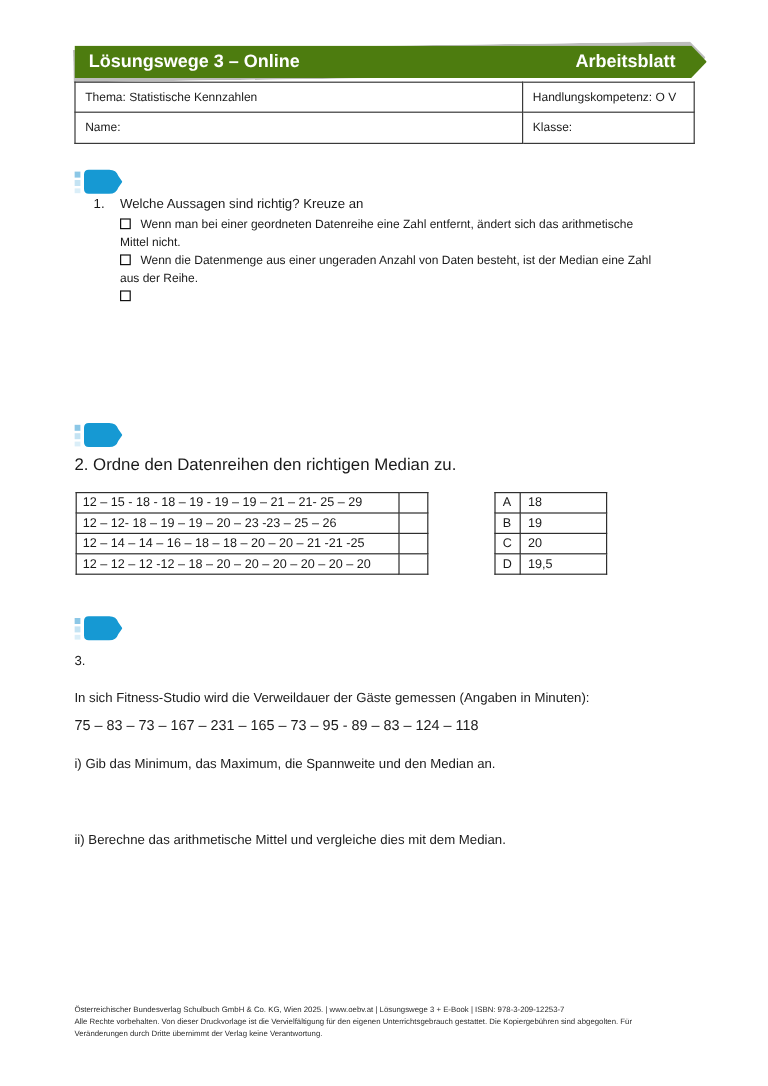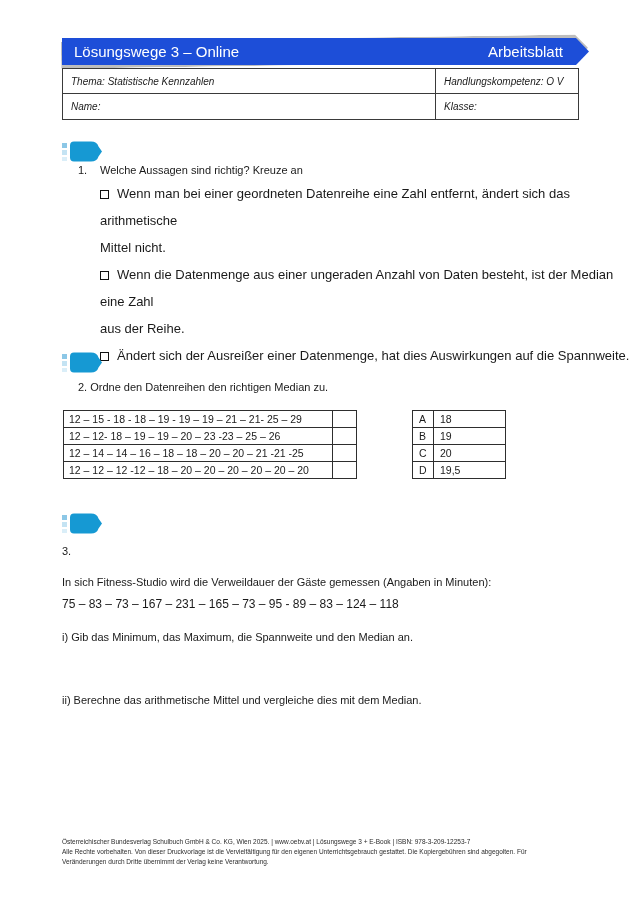--- a/index.html
+++ b/index.html
@@ -15,60 +15,60 @@
   
   .header-wrap { position: absolute; left: 62px; top: 38px; width: 527px; height: 27px; }
   .header-shadow {
     position: absolute; left: -1px; top: 0; width: 100%; height: 100%;
     background: #bdbdbd;
     clip-path: polygon(0 0, calc(100% - 13px) 0, 100% 50%, calc(100% - 13px) 100%, 0 100%);
     transform: rotate(-0.8deg);
   }
   .header-bar {
     position: absolute; inset: 0;
-    background: #1d4ed8;
+    background: #4d7c0f;
     clip-path: polygon(0 0, calc(100% - 13px) 0, 100% 50%, calc(100% - 13px) 100%, 0 100%);
     display: flex; align-items: center; justify-content: space-between;
-    color: #ffffff; font-weight: normal; font-size: 15px;
+    color: #ffffff; font-weight: bold; font-size: 15px;
     padding: 0 26px 0 12px;
   }
 
   
   .info-table {
     position: absolute; left: 62px; top: 68px; width: 516px;
     border-collapse: collapse; table-layout: fixed;
-    font-size: 10px; color: #1a1a1a; font-style: italic;
+    font-size: 10px; color: #1a1a1a;
   }
   .info-table td {
     border: 1px solid #3a3a3a;
     padding: 0 0 0 8px;
     vertical-align: middle;
   }
   .info-table .r1 td { height: 25px; }
   .info-table .r2 td { height: 26px; }
   .col-wide { width: 373px; } .col-narrow { width: 143px; }
 
   
   .task-icon { position: absolute; left: 62px; }
   .icon1 { top: 140px; } .icon2 { top: 351px; } .icon3 { top: 512px; }
 
   
   .q1-line { position: absolute; left: 78px; top: 159px; font-size: 11px; line-height: 22px; }
   .q1-num { display: inline-block; width: 22px; }
-  .statements { position: absolute; left: 100px; top: 180px; line-height: 27px; font-size: 13px; }
+  .statements { position: absolute; left: 100px; top: 180px; line-height: 15px; font-size: 10px; }
   .stmt { display: block; }
   .stmt-text { white-space: pre-line; }
   .cbox {
     display: inline-block; width: 9px; height: 9px;
     border: 1.4px solid #111; background: #fff;
     margin-right: 8px; position: relative; top: 0.5px;
   }
 
   
-  .q2-prompt { position: absolute; left: 78px; top: 376px; font-size: 11px; line-height: 22px; }
+  .q2-prompt { position: absolute; left: 62px; top: 376px; font-size: 14px; line-height: 22px; }
   .series-table {
     position: absolute; left: 63px; top: 410px;
     border-collapse: collapse; table-layout: fixed;
     font-size: 10.5px;
   }
   .series-table td {
     border: 1px solid #2e2e2e; height: 17px;
     padding: 0 0 0 5px; vertical-align: middle; white-space: nowrap; overflow: hidden;
   }
   .series-table .c-data { width: 269px; }
@@ -139,21 +139,21 @@
   <div class="statements">
     <span class="stmt">
       <span class="cbox"></span><span class="stmt-text">Wenn man bei einer geordneten Datenreihe eine Zahl entfernt, ändert sich das arithmetische
 Mittel nicht.</span>
     </span>
     <span class="stmt">
       <span class="cbox"></span><span class="stmt-text">Wenn die Datenmenge aus einer ungeraden Anzahl von Daten besteht, ist der Median eine Zahl
 aus der Reihe.</span>
     </span>
     <span class="stmt">
-      <span class="cbox"></span><span class="stmt-text">Ändert sich der Ausreißer einer Datenmenge, hat dies Auswirkungen auf die Spannweite.</span>
+      <span class="cbox"></span>
     </span>
   </div>
 
   <svg class="task-icon icon2" width="40" height="23" viewBox="0 0 40 23">
     <rect x="0" y="3" width="5" height="5" fill="#8cc7e6"></rect>
     <rect x="0" y="10" width="5" height="5" fill="#c4e3f3"></rect>
     <rect x="0" y="17" width="5" height="4" fill="#daeef8"></rect>
     <path d="M12 1.5 H29 Q35 1.5 36.5 6.5 L40 11.5 36.5 16.5 Q35 21.5 29 21.5 H12 Q8 21.5 8 17.5 V5.5 Q8 1.5 12 1.5 Z" fill="#1699d3"></path>
   </svg>
 

